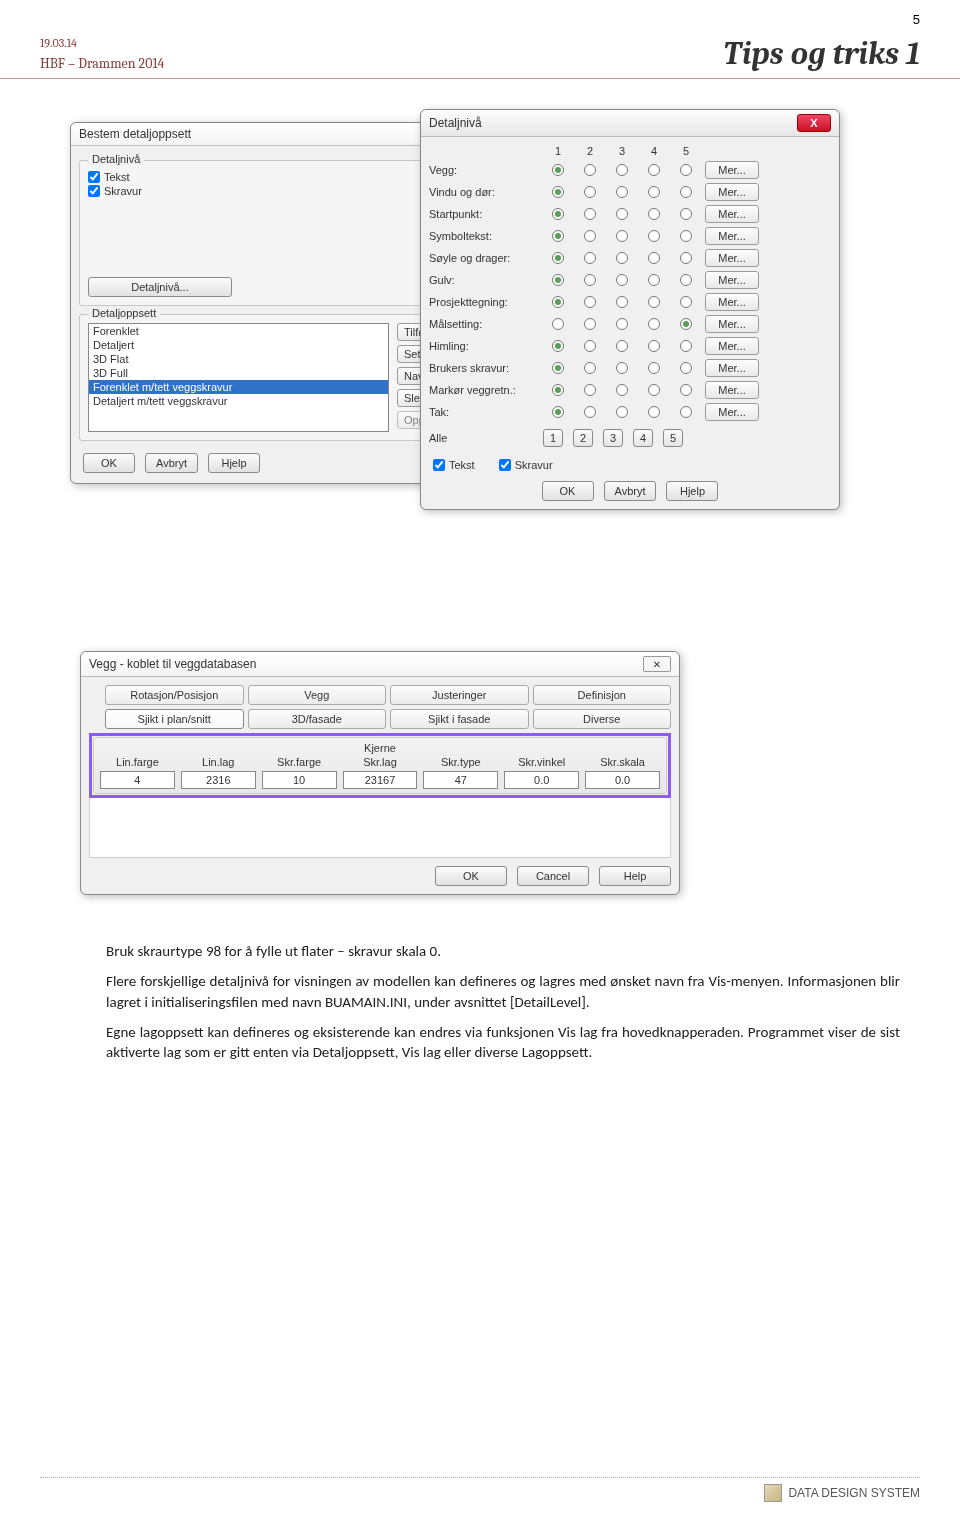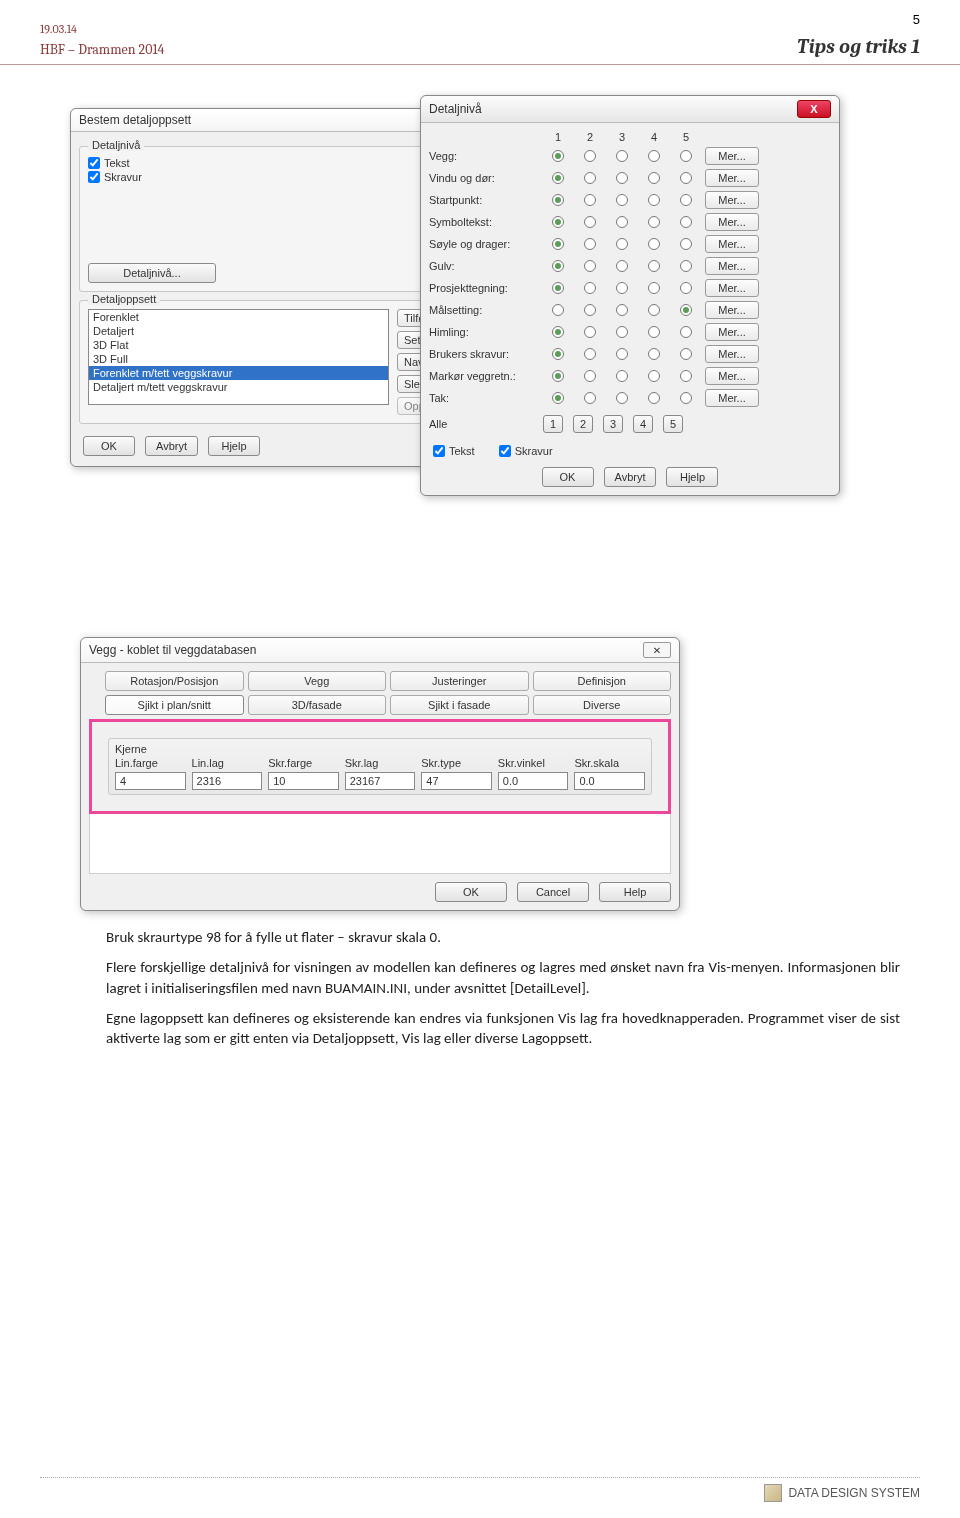--- a/index.html
+++ b/index.html
@@ -1,55 +1,55 @@
 <!DOCTYPE html>
 <html><head>
 <meta charset="utf-8">
 <style>
   * { margin: 0; padding: 0; box-sizing: border-box; }
   body { width: 960px; height: 1518px; font-family: "Segoe UI", Tahoma, sans-serif; background: #fff; color: #333; position: relative; }
   .hdr { padding: 12px 40px 6px 40px; display: flex; justify-content: space-between; align-items: flex-end; border-bottom: 1px solid #b99; }
   .hdr .left { color: #8a3a3a; font-family: "Cambria", serif; font-size: 14px; }
   .hdr .date { font-size: 12px; }
   .hdr .sub  { display: block; margin-top: 4px; }
-  .hdr .title { font-family: "Cambria", serif; font-weight: bold; font-style: italic; font-size: 20px; text-align: center; }
+  .hdr .title { font-family: "Cambria", serif; font-weight: bold; font-style: italic; font-size: 32px; text-align: center; }
   .hdr .pg { color: #000; font-size: 13px; margin-bottom: 8px; text-align: right; }
   .content { padding: 30px 60px 0 60px; }
   .figzone { margin-left: 20px; }
 
   
   .win { background: #f0f0f0; border: 1px solid #888; border-radius: 6px; box-shadow: 2px 2px 8px rgba(0,0,0,0.25); position: absolute; }
   .titlebar { background: linear-gradient(#fdfdfd,#e6e6e6); border-bottom: 1px solid #bbb; border-radius: 6px 6px 0 0; padding: 4px 8px; font-size: 12px; display: flex; justify-content: space-between; align-items: center; }
   .gradtitle { background: linear-gradient(#fff,#f4f4f4); }
   .closebtn { width: 34px; height: 18px; background: linear-gradient(#e46,#c12); border: 1px solid #900; border-radius: 3px; display: flex; align-items: center; justify-content: center; color: #fff; font-size: 11px; font-weight: bold; }
   .closebtn2 { width: 28px; height: 16px; border: 1px solid #999; border-radius: 2px; background: #f6f6f6; display: flex; align-items: center; justify-content: center; font-size: 10px;}
   .panel { padding: 8px; font-size: 11px; }
   .grpbox { border: 1px solid #c7c7c7; border-radius: 3px; padding: 8px; margin-bottom: 8px; background: #f5f5f5; position: relative;}
   .grplbl { position: absolute; top: -8px; left: 8px; background: #f0f0f0; padding: 0 4px; font-size: 11px; }
   .chk { display: flex; align-items: center; gap: 4px; font-size: 11px; margin: 2px 0; }
   .chk input { width: 12px; height: 12px; }
   .btn { background: linear-gradient(#fbfbfb,#e2e2e2); border: 1px solid #8a8a8a; border-radius: 3px; padding: 3px 10px; font-size: 11px; min-width: 52px; text-align: center; }
   .wbtn { background: linear-gradient(#fdfdfd,#e9e9e9); border:1px solid #9a9a9a; border-radius:3px; padding:2px 6px; font-size:11px; }
-  .listwell { background:#fff; border:1px solid #888; font-size:11px; height:96px; overflow:hidden; }
+  .listwell { background:#fff; border:1px solid #888; font-size:11px; height:109px; overflow:hidden; }
   .listwell div { padding:1px 4px; }
   .listwell .sel { background:#2f72c7; color:#fff; }
 
   
   .rgrid { display:grid; grid-template-columns: 110px repeat(5,26px) 54px; gap:4px 6px; align-items:center; font-size:11px; }
   .rhdr { text-align:center; font-size:11px; }
   .rad { width:12px; height:12px; border:1px solid #777; border-radius:50%; background:#fff; margin:0 auto; display:block; }
   .rad.on::after { content:""; display:block; width:6px; height:6px; background:#5a9e5a; border-radius:50%; margin:2px auto; }
   .numbtn { width:20px; height:18px; border:1px solid #888; border-radius:3px; background:linear-gradient(#fafafa,#e5e5e5); font-size:11px; display:inline-flex; align-items:center; justify-content:center; }
   .bottombtns { display:flex; gap:10px; justify-content:center; margin-top:8px; }
 
   
   .tabs { display:flex; gap:4px; margin-bottom:4px; flex-wrap:wrap;margin-left:16px;}
   .tab { flex:1; border:1px solid #aaa; border-radius:3px; background:linear-gradient(#fcfcfc,#ececec); font-size:11px; text-align:center; padding:3px 6px; }
   .tab.act { background:linear-gradient(#fff,#f8f8f8); border-color:#888; box-shadow: inset 0 0 2px #fff; text-align: center;}
-  .redbox { border:3px solid #ec4899; padding:16px; }
+  .redbox { border:3px solid #8b5cf6; padding:1px;text-align:center; }
   .fieldrow { display:grid; grid-template-columns: repeat(7, 1fr); gap:6px; font-size:11px; }
   .fieldrow .lbl { font-size:11px; }
   .fld { background:#fff; border:1px solid #888; font-size:11px; padding:2px 4px; }
 
   
   .bodytext { margin: 30px 0 0 0; font-family: Calibri, sans-serif; font-size: 15px; color:#222; }
   .bodytext p { margin: 10px 0 0 46px; text-align: justify; line-height: 1.35; }
   .h2 { font-family: "Cambria", serif; font-style: italic; font-weight: bold; font-size: 22px; color:#3a5e8a; margin: 22px 0 6px 20px; }
 
   
@@ -88,21 +88,21 @@
             <div class="grplbl">Detaljnivå</div>
             <label class="chk">
                 <input type="checkbox" checked="" style="">
                 <span>Tekst</span>
               </label>
             <label class="chk">
                 <input type="checkbox" checked="" style="">
                 <span>Skravur</span>
               </label>
             <div style="height:78px"></div>
-            <div class="btn" style="width:128px">Detaljnivå...</div>
+            <div class="btn" style="width:144px">Detaljnivå...</div>
           </div>
           <div class="grpbox" style="display:flex; gap:8px;">
             <div class="grplbl">Detaljoppsett</div>
             <div class="listwell" style="flex:1">
               <div>Forenklet</div>
               <div>Detaljert</div>
               <div>3D Flat</div>
               <div>3D Full</div>
               <div class="sel">Forenklet m/tett veggskravur</div>
               <div>Detaljert m/tett veggskravur</div>

